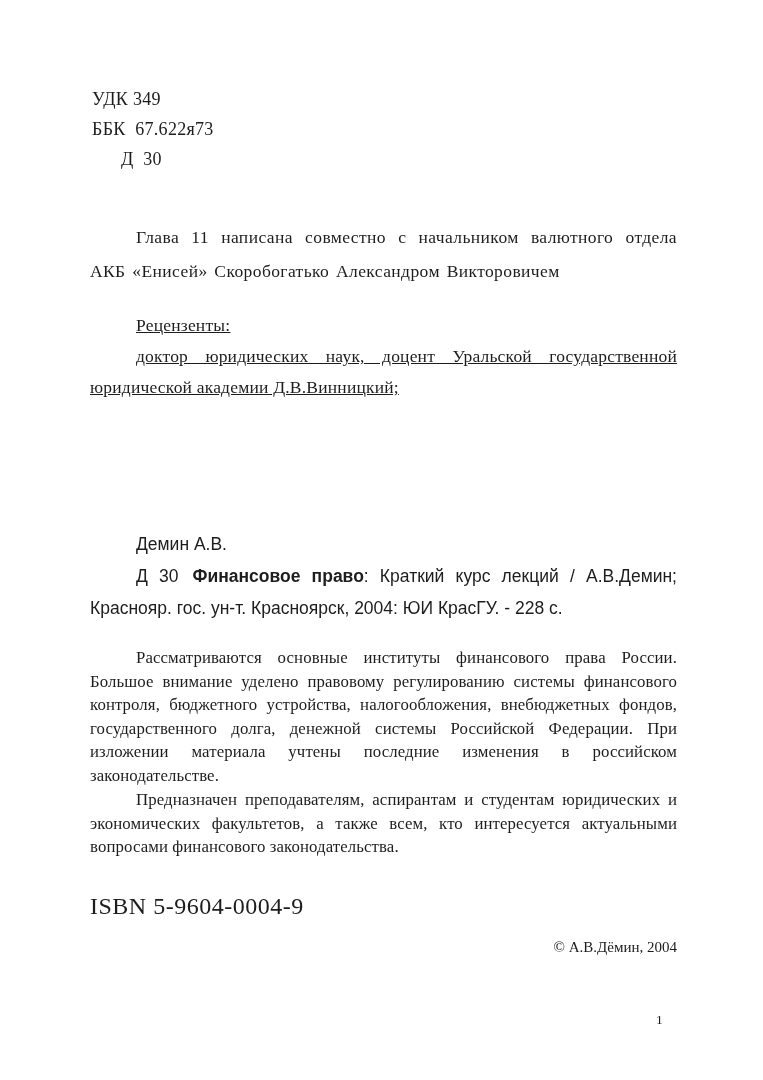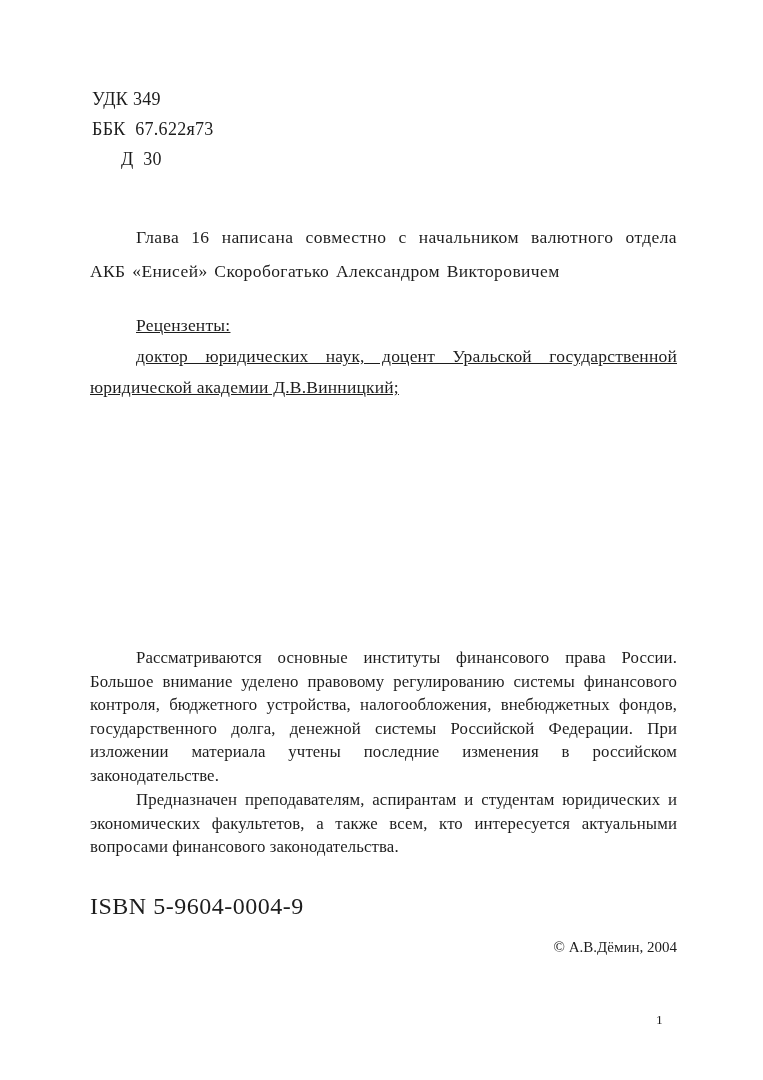--- a/index.html
+++ b/index.html
@@ -86,27 +86,31 @@
 <body>
 
 <div class="page">
 
   <div class="abs head">
     <div>УДК 349</div>
     <div>ББК&nbsp;&nbsp;67.622я73</div>
     <div class="d30">Д&nbsp;&nbsp;30</div>
   </div>
 
-  <p class="abs note">Глава 16 написана совместно с начальником валютного отдела АКБ «Енисей» Скоробогатько Александром Викторовичем</p>
+  <p class="abs note">Глава 11 написана совместно с начальником валютного отдела АКБ «Енисей» Скоробогатько Александром Викторовичем</p>
 
   <div class="abs reviewers">
     <p><span class="u">Рецензенты:</span></p>
     <p>доктор юридических наук, доцент Уральской государственной юридической академии Д.В.Винницкий;</p>
   </div>
 
+  <div class="abs catalog-card">
+    <p>Демин А.В.</p>
+    <p class="entry"><span class="code">Д 30</span><b>Финансовое право</b><span>: Краткий курс лекций / А.В.Демин; Краснояр. гос. ун-т. Красноярск, 2004: ЮИ КрасГУ. - 228 с.</span></p>
+  </div>
 
   <p class="abs annot a1">Рассматриваются основные институты финансового права России. Большое внимание уделено правовому регулированию системы финансового контроля, бюджетного устройства, налогообложения, внебюджетных фондов, государственного долга, денежной системы Российской Федерации. При изложении материала учтены последние изменения в российском законодательстве.</p>
 
   <p class="abs annot a2">Предназначен преподавателям, аспирантам и студентам юридических и экономических факультетов, а также всем, кто интересуется актуальными вопросами финансового законодательства.</p>
 
   <p class="abs isbn">ISBN 5-9604-0004-9</p>
 
   <p class="abs copyright">© А.В.Дёмин, 2004</p>
 
   <div class="abs pagenum">1</div>

